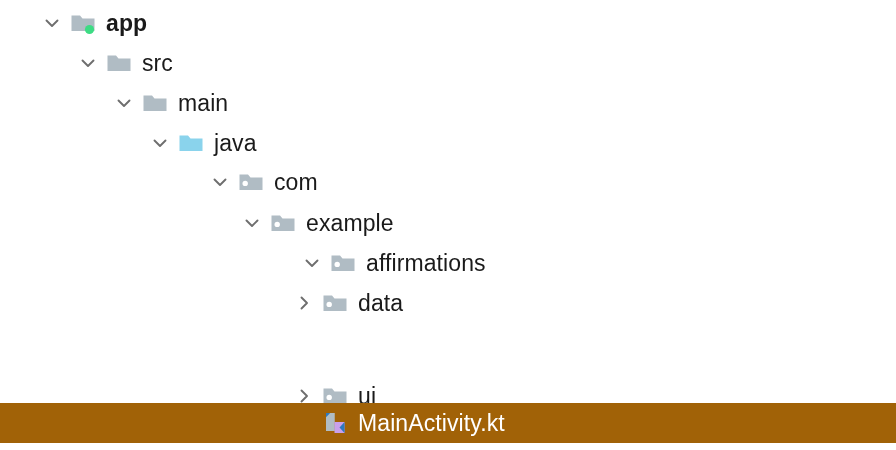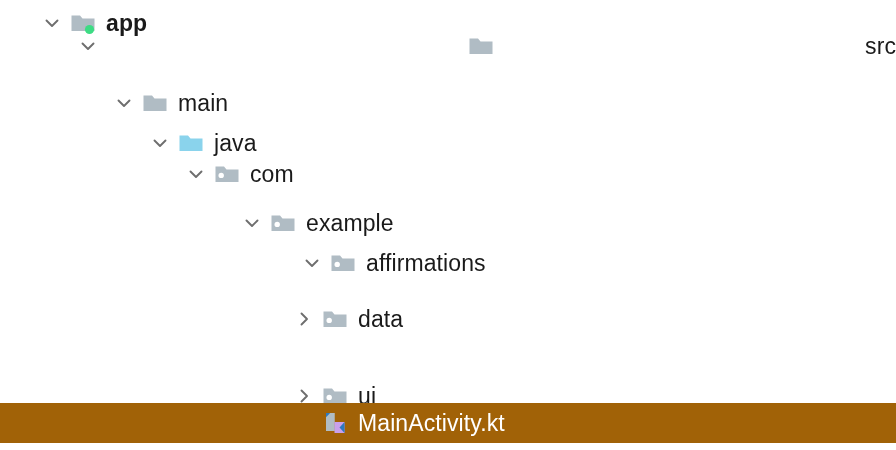--- a/index.html
+++ b/index.html
@@ -72,21 +72,21 @@
         </svg>
       </div>
       <div class="icon">
         <svg width="26" height="26" viewBox="0 0 26 26">
           <path d="M1.5 5.5 L1.5 21 L24.5 21 L24.5 8.5 L12.5 8.5 L10.0 5.5 Z" fill="#b0bcc4"></path>
           <circle cx="19.5" cy="19.5" r="4.6" fill="#3ddc84"></circle>
         </svg>
       </div>
       <div class="label bold">app</div>
     </div>
-    <div class="row" style="top: 26px; justify-content: space-between;">
+    <div class="row" style="top: 43px;">
       <div class="twisty" style="margin-left: 76px;">
         <svg width="18" height="18" viewBox="0 0 18 18">
           <path d="M3.5 6.5 L9 12 L14.5 6.5" fill="none" stroke="#6e6e6e" stroke-width="1.9" stroke-linecap="round" stroke-linejoin="round"></path>
         </svg>
       </div>
       <div class="icon">
         <svg width="26" height="26" viewBox="0 0 26 26">
           <path d="M1.5 5.5 L1.5 21 L24.5 21 L24.5 8.5 L12.5 8.5 L10.0 5.5 Z" fill="#b0bcc4"></path>
         </svg>
       </div>
@@ -111,21 +111,21 @@
           <path d="M3.5 6.5 L9 12 L14.5 6.5" fill="none" stroke="#6e6e6e" stroke-width="1.9" stroke-linecap="round" stroke-linejoin="round"></path>
         </svg>
       </div>
       <div class="icon">
         <svg width="26" height="26" viewBox="0 0 26 26">
           <path d="M1.5 5.5 L1.5 21 L24.5 21 L24.5 8.5 L12.5 8.5 L10.0 5.5 Z" fill="#b0bcc4"></path>
         </svg>
       </div>
       <div class="label">main</div>
     </div>
-    <div class="row" style="top: 154px;">
+    <div class="row" style="top: 162px; padding-left: 24px;">
       <div class="twisty" style="margin-left: 184px;">
         <svg width="18" height="18" viewBox="0 0 18 18">
           <path d="M3.5 6.5 L9 12 L14.5 6.5" fill="none" stroke="#6e6e6e" stroke-width="1.9" stroke-linecap="round" stroke-linejoin="round"></path>
         </svg>
       </div>
       <div class="icon">
         <svg width="26" height="26" viewBox="0 0 26 26">
           <path d="M1.5 5.5 L1.5 21 L24.5 21 L24.5 8.5 L12.5 8.5 L10.0 5.5 Z" fill="#b0bcc4"></path>
           <circle cx="7.2" cy="14.4" r="2.7" fill="#ffffff"></circle>
         </svg>
@@ -153,21 +153,21 @@
         </svg>
       </div>
       <div class="icon">
         <svg width="26" height="26" viewBox="0 0 26 26">
           <path d="M1.5 5.5 L1.5 21 L24.5 21 L24.5 8.5 L12.5 8.5 L10.0 5.5 Z" fill="#b0bcc4"></path>
           <circle cx="7.2" cy="14.4" r="2.7" fill="#ffffff"></circle>
         </svg>
       </div>
       <div class="label">affirmations</div>
     </div>
-    <div class="row" style="top: 283px; margin-top: 16px;">
+    <div class="row" style="top: 283px;">
       <div class="twisty" style="margin-left: 292px;">
         <svg width="18" height="18" viewBox="0 0 18 18">
           <path d="M6.5 3.5 L12 9 L6.5 14.5" fill="none" stroke="#6e6e6e" stroke-width="1.9" stroke-linecap="round" stroke-linejoin="round"></path>
         </svg>
       </div>
       <div class="icon">
         <svg width="26" height="26" viewBox="0 0 26 26">
           <path d="M1.5 5.5 L1.5 21 L24.5 21 L24.5 8.5 L12.5 8.5 L10.0 5.5 Z" fill="#b0bcc4"></path>
           <circle cx="7.2" cy="14.4" r="2.7" fill="#ffffff"></circle>
         </svg>

